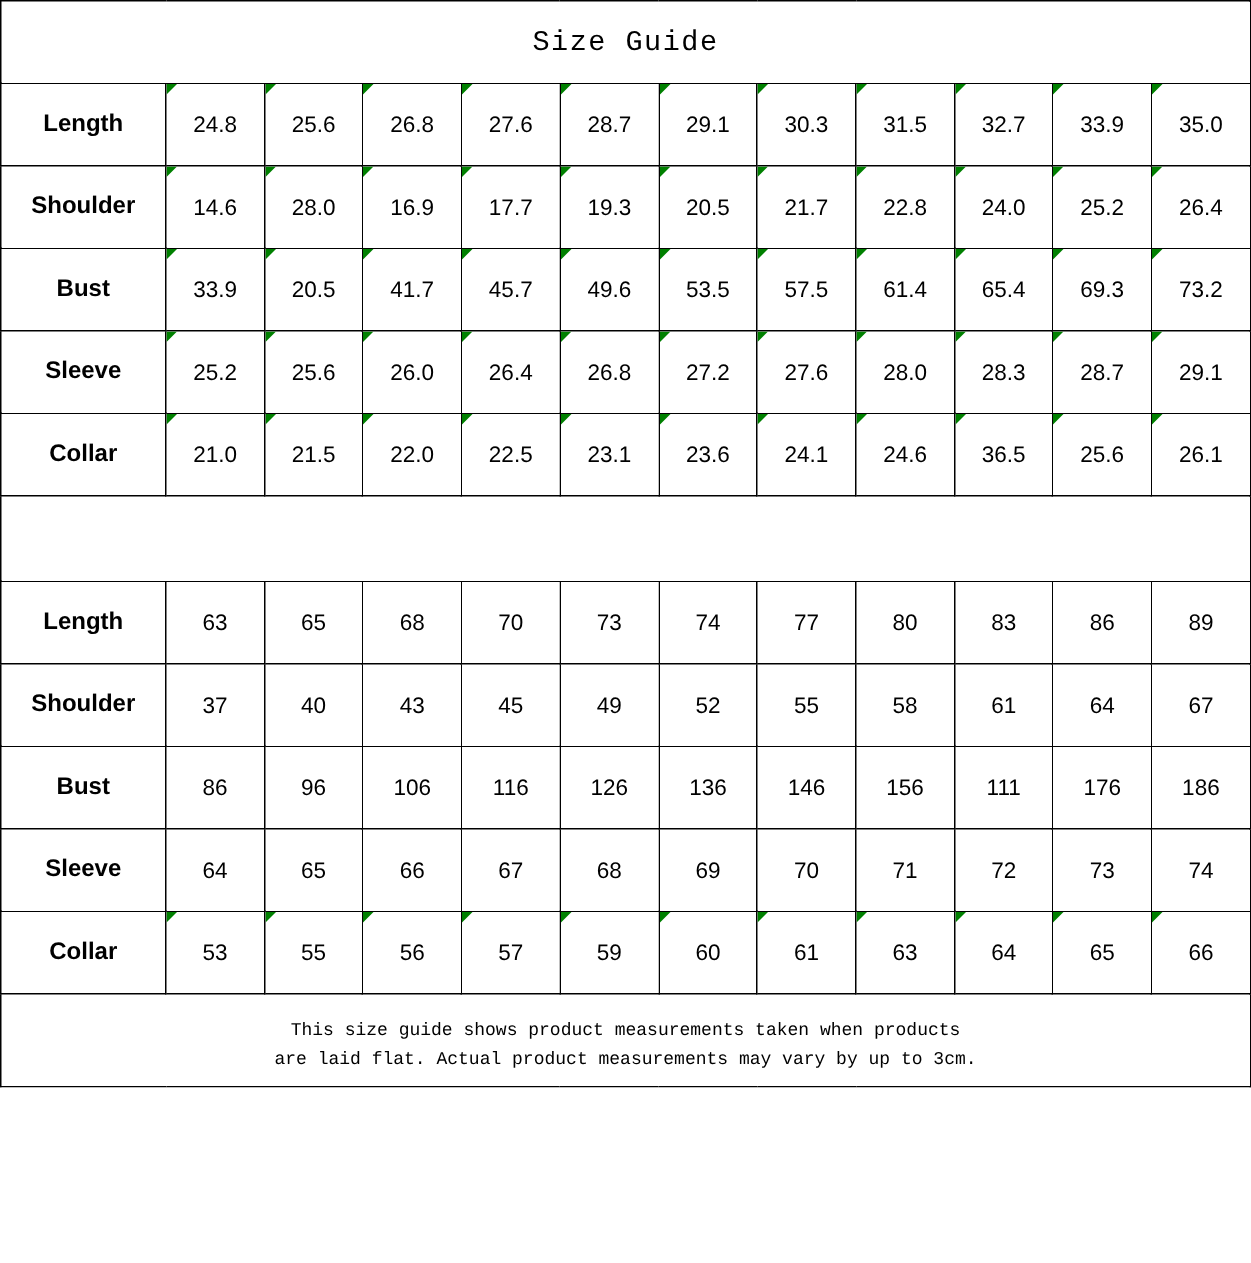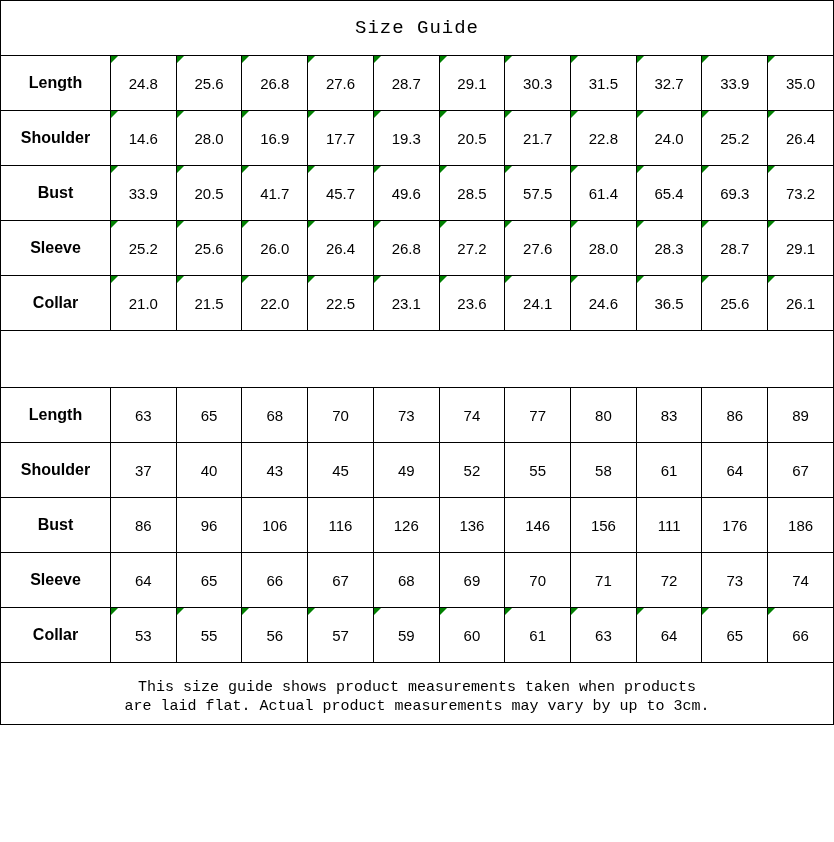--- a/index.html
+++ b/index.html
@@ -45,21 +45,21 @@
   }
   td.title-cell {
     font-family: "Liberation Mono", "DejaVu Sans Mono", monospace;
     font-size: 19px;
     height: 53px;
     letter-spacing: 1px;
   }
   td.gap-cell { height: 56px; }
   td.footer-cell {
     font-family: "Liberation Mono", "DejaVu Sans Mono", monospace;
-    font-size: 15px;
+    font-size: 12px;
     height: 55px;
     line-height: 19px;
     padding-top: 6px;
   }
   td.flagged::before {
     content: "";
     position: absolute;
     top: 0;
     left: 0;
     width: 0;
@@ -119,21 +119,21 @@
           <td data-name="measurement-value-cell" class="value-cell flagged">25.2</td>
           <td data-name="measurement-value-cell" class="value-cell flagged">26.4</td>
         </tr>
         <tr data-name="inch_table-row-bust">
           <th data-name="measurement-row-label" class="row-label">Bust</th>
           <td data-name="measurement-value-cell" class="value-cell flagged">33.9</td>
           <td data-name="measurement-value-cell" class="value-cell flagged">20.5</td>
           <td data-name="measurement-value-cell" class="value-cell flagged">41.7</td>
           <td data-name="measurement-value-cell" class="value-cell flagged">45.7</td>
           <td data-name="measurement-value-cell" class="value-cell flagged">49.6</td>
-          <td data-name="measurement-value-cell" class="value-cell flagged">28.5</td>
+          <td data-name="measurement-value-cell" class="value-cell flagged">53.5</td>
           <td data-name="measurement-value-cell" class="value-cell flagged">57.5</td>
           <td data-name="measurement-value-cell" class="value-cell flagged">61.4</td>
           <td data-name="measurement-value-cell" class="value-cell flagged">65.4</td>
           <td data-name="measurement-value-cell" class="value-cell flagged">69.3</td>
           <td data-name="measurement-value-cell" class="value-cell flagged">73.2</td>
         </tr>
         <tr data-name="inch_table-row-sleeve">
           <th data-name="measurement-row-label" class="row-label">Sleeve</th>
           <td data-name="measurement-value-cell" class="value-cell flagged">25.2</td>
           <td data-name="measurement-value-cell" class="value-cell flagged">25.6</td>

